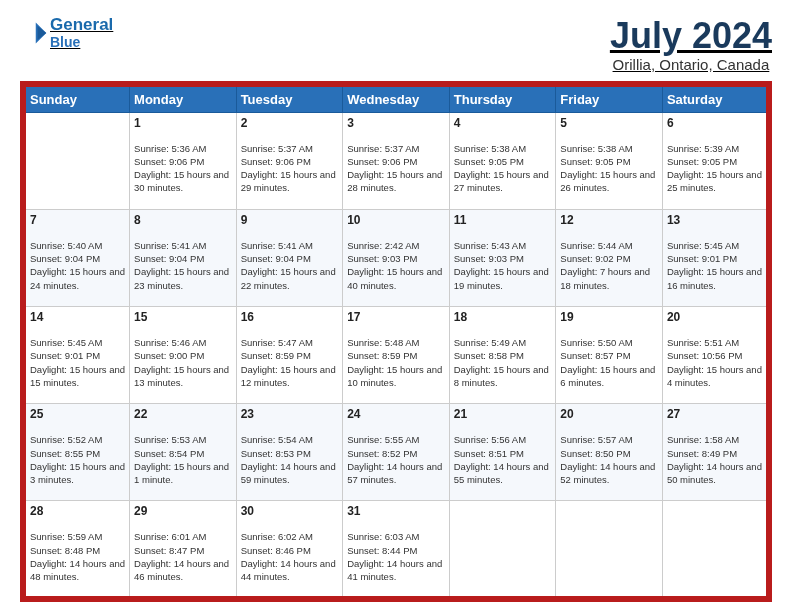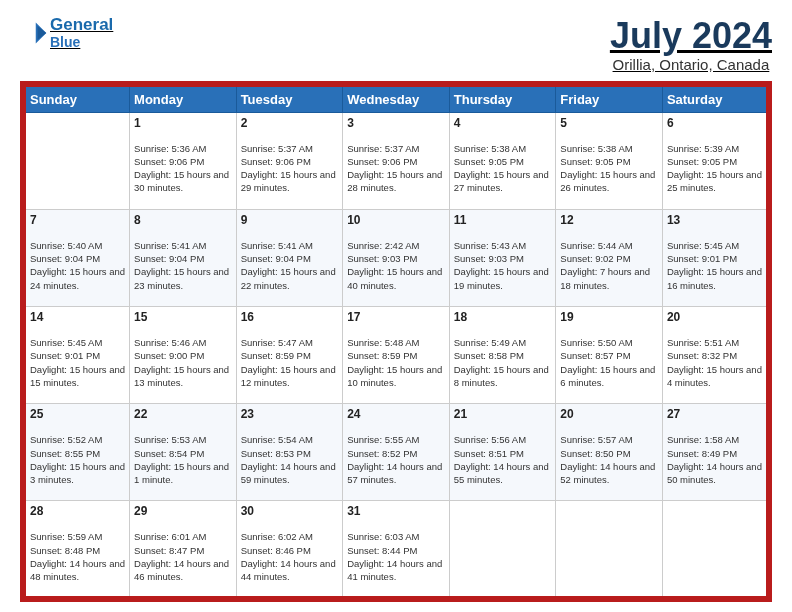--- a/index.html
+++ b/index.html
@@ -287,21 +287,21 @@
         <div class="day-info">
           <span>Sunrise: 5:50 AM</span><br>
           <span>Sunset: 8:57 PM</span><br>
           <span>Daylight: 15 hours and 6 minutes.</span>
         </div>
       </td>
           <td>
         <div class="day-num">20</div>
         <div class="day-info">
           <span>Sunrise: 5:51 AM</span><br>
-          <span>Sunset: 8:32 PM</span><br>
+          <span>Sunset: 10:56 PM</span><br>
           <span>Daylight: 15 hours and 4 minutes.</span>
         </div>
       </td>
         </tr>
         <tr class="row-even">
           <td>
         <div class="day-num">25</div>
         <div class="day-info">
           <span>Sunrise: 5:52 AM</span><br>
           <span>Sunset: 8:55 PM</span><br>

